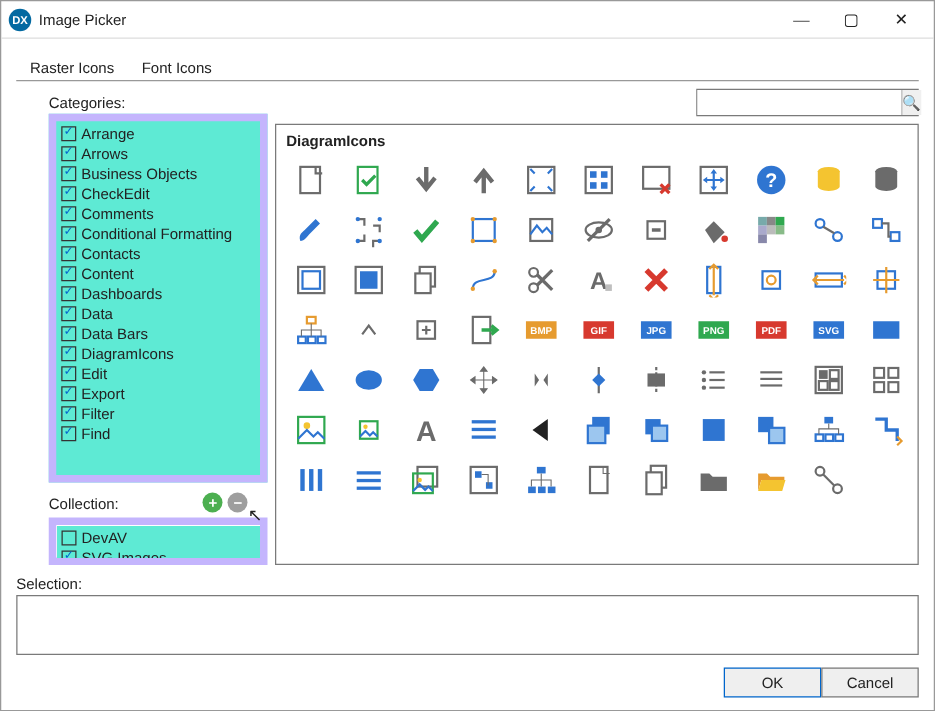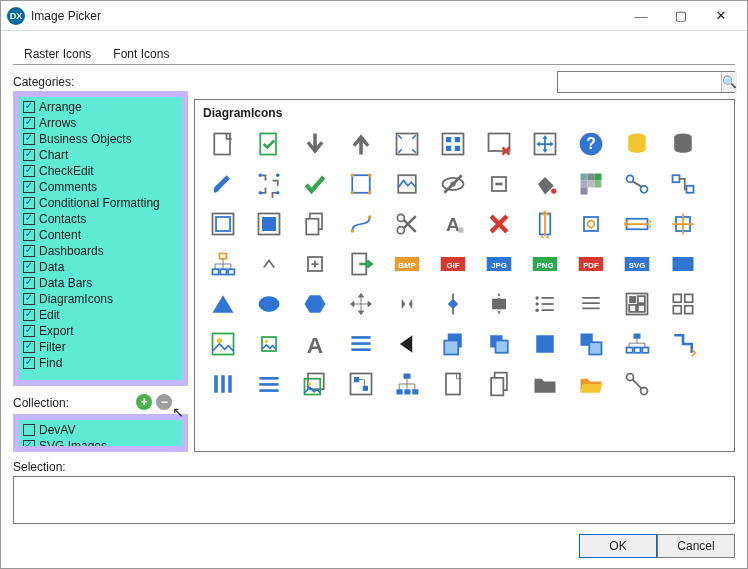--- a/index.html
+++ b/index.html
@@ -8,21 +8,21 @@
   .titlebar { height: 30px; display: flex; align-items: center; padding: 0 6px; border-bottom: 1px solid #ddd; }
   .title-icon { width: 18px; height: 18px; border-radius: 50%; background: #0369a1; color: #fff; font-size: 9px; font-weight: bold; display: flex; align-items: center; justify-content: center; margin-right: 6px; }
   .title-text { flex: 1; font-size: 12px; }
   .win-btns { display: flex; }
   .win-btn { width: 40px; height: 28px; display: flex; align-items: center; justify-content: center; font-size: 13px; font-family: "Segoe UI Symbol"; }
   .content { flex: 1; display: flex; flex-direction: column; padding: 10px 12px 10px 12px; }
   .tabs { display: flex; border-bottom: 1px solid #999; margin-bottom: 6px; }
   .tab { padding: 4px 10px; border: 1px solid transparent; border-bottom: none; position: relative; top: 1px; cursor: default; }
   .tab.active { border-color: #999; background: #fff; border-bottom: 1px solid #fff; }
   .body-row { display: flex; gap: 6px; flex: 1; min-height: 0; }
-  .left-col { width: 175px; display: flex; flex-direction: column; }
+  .left-col { width: 175px; display: flex; flex-direction: column; margin-left: 26px; }
   .label { margin: 4px 0 2px; }
   .listbox { border: 6px solid #c4b5fd; overflow-y: auto; background: #5eead4; padding: 2px; }
   .categories { flex: 1; min-height: 0; }
   .checkrow { display: flex; align-items: center; gap: 4px; padding: 0 2px; line-height: 16px; }
   .chk { width: 12px; height: 12px; border: 1px solid #333; display: inline-flex; align-items: center; justify-content: center; font-size: 10px; color: #0066cc; line-height: 1; }
   .chk.on::after { content: "✓"; position: relative; top: -1px; }
   .coll-header { display: flex; align-items: center; justify-content: space-between; margin-top: 6px; }
   .coll-btns { display: flex; gap: 4px; }
   .circ-btn { width: 16px; height: 16px; border-radius: 50%; display: flex; align-items: center; justify-content: center; font-size: 12px; font-weight: bold; color: #fff; }
   .add { background: #4caf50; }
@@ -77,24 +77,20 @@
             <div class="checkrow">
               <span class="chk on"></span>
               <span>Arrows</span>
             </div>
             <div class="checkrow">
               <span class="chk on"></span>
               <span>Business Objects</span>
             </div>
             <div class="checkrow">
               <span class="chk on"></span>
-              <span>Chart</span>
-            </div>
-            <div class="checkrow">
-              <span class="chk on"></span>
               <span>CheckEdit</span>
             </div>
             <div class="checkrow">
               <span class="chk on"></span>
               <span>Comments</span>
             </div>
             <div class="checkrow">
               <span class="chk on"></span>
               <span>Conditional Formatting</span>
             </div>

